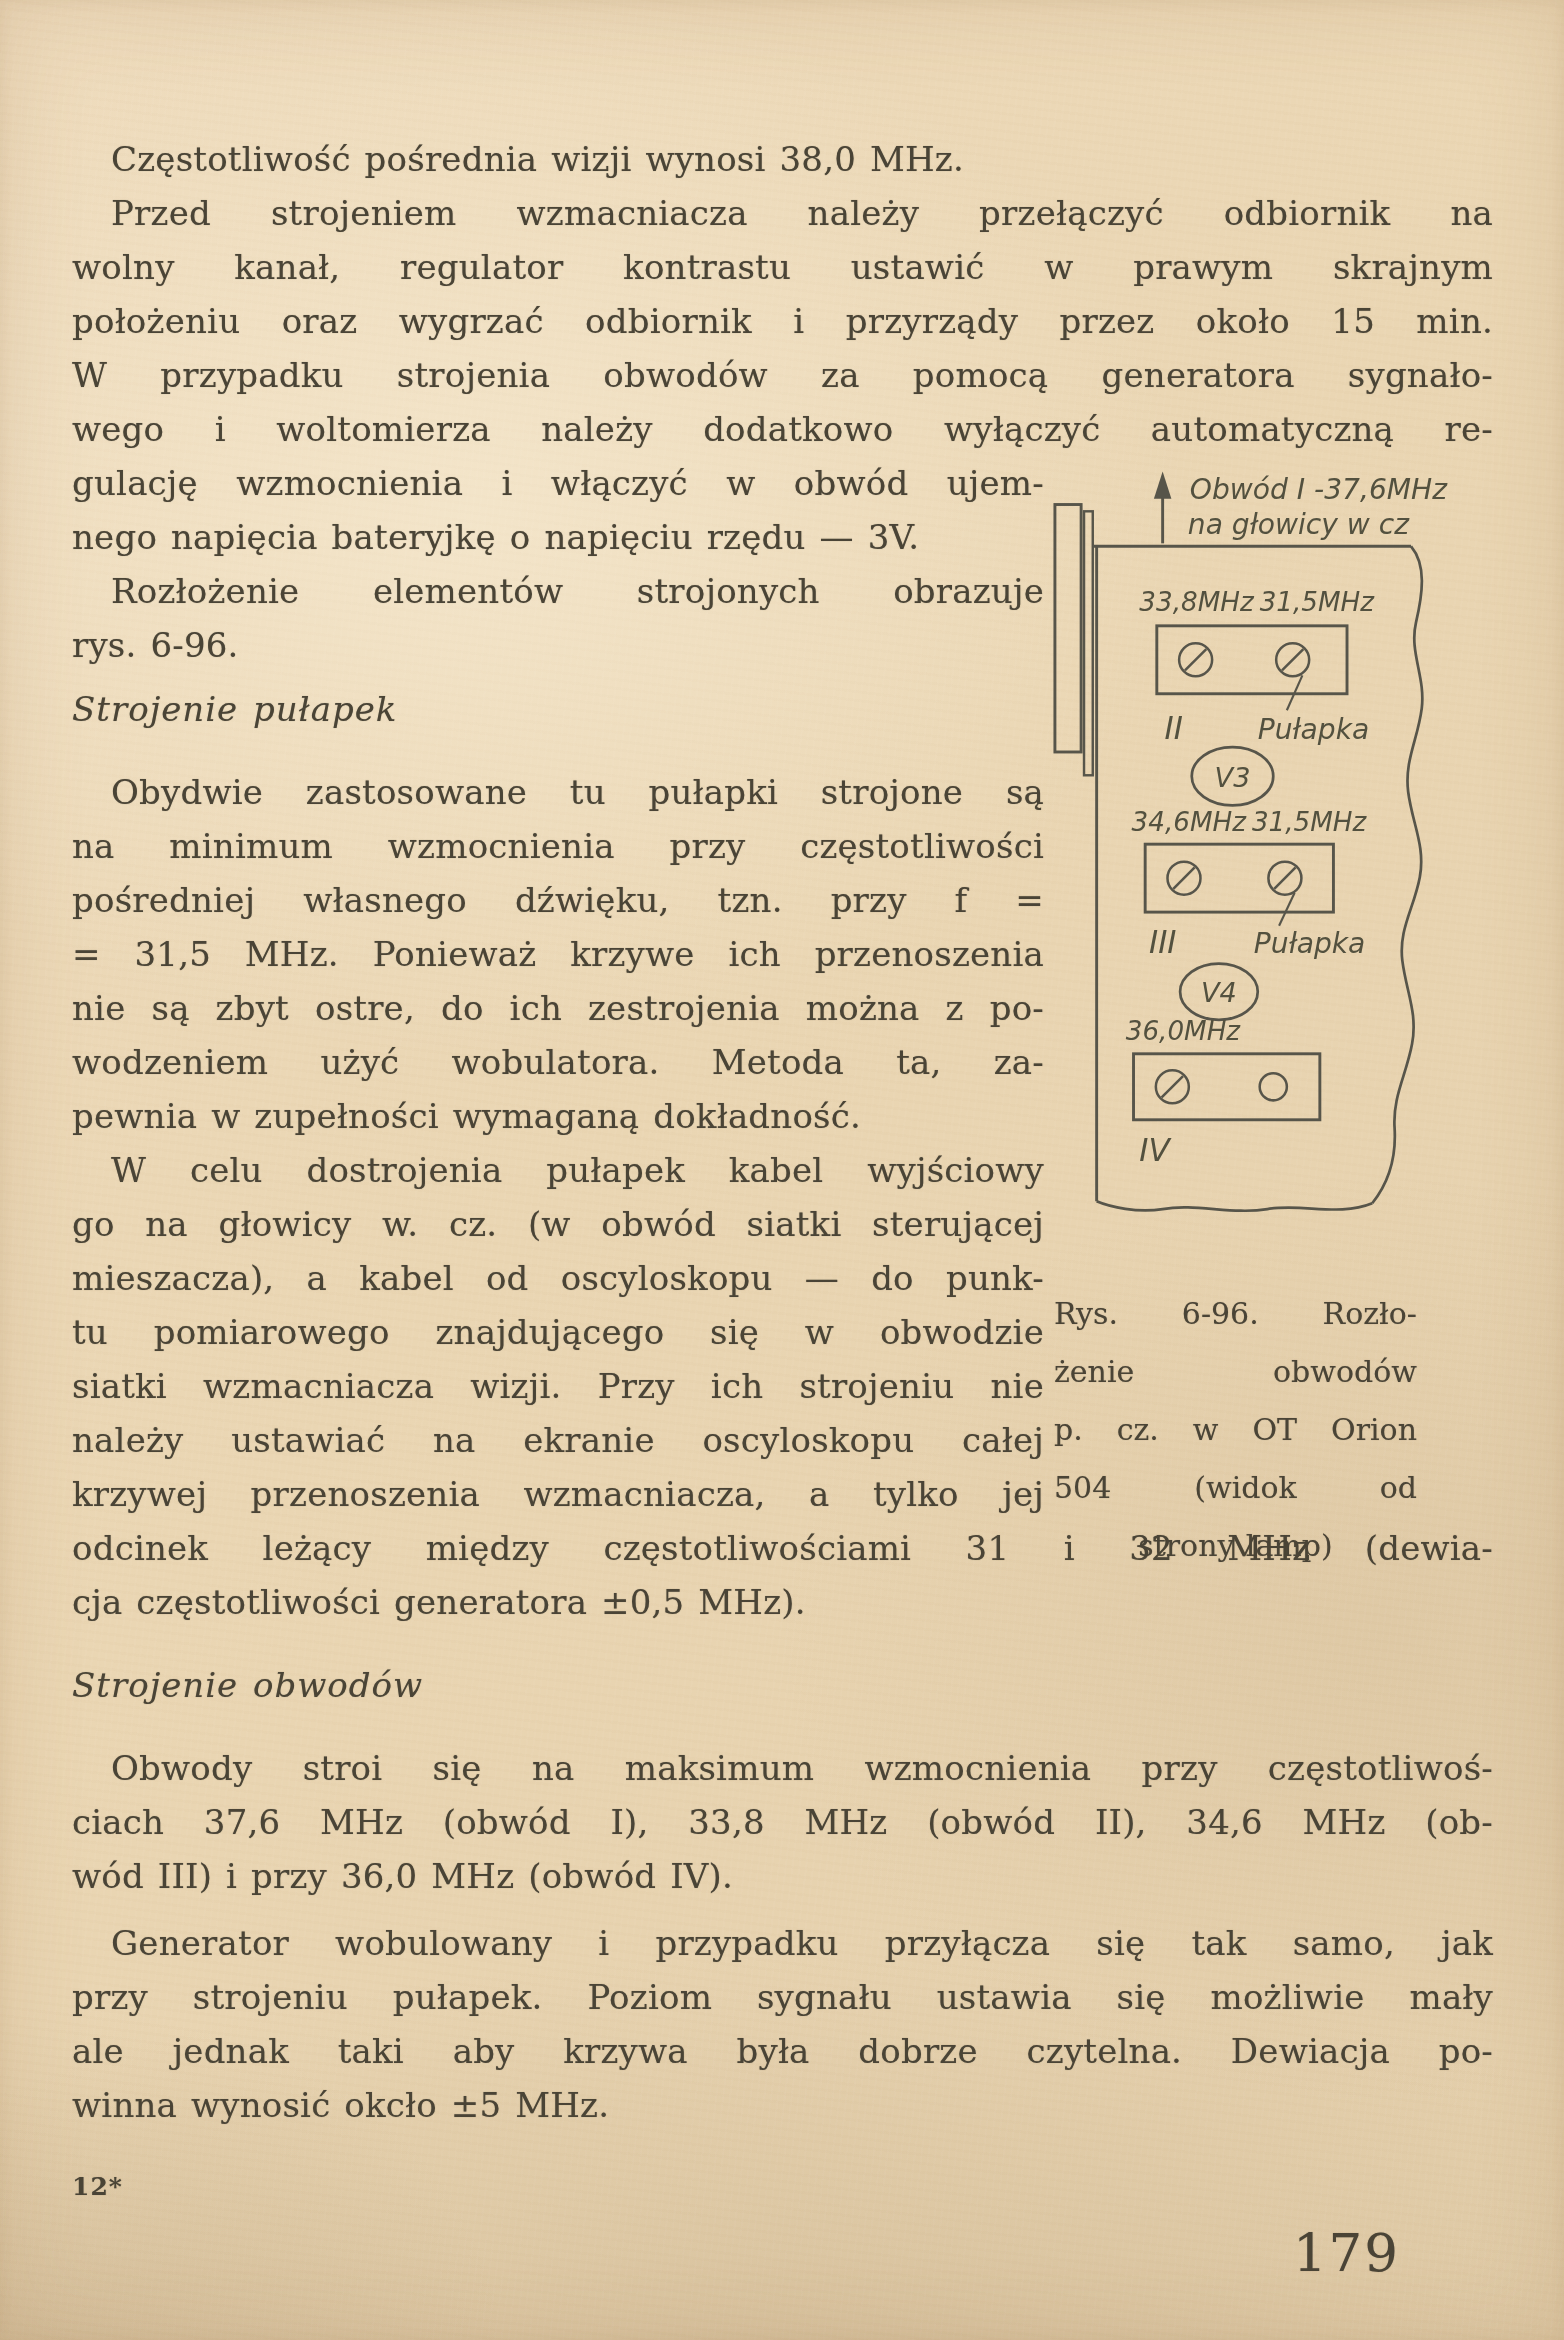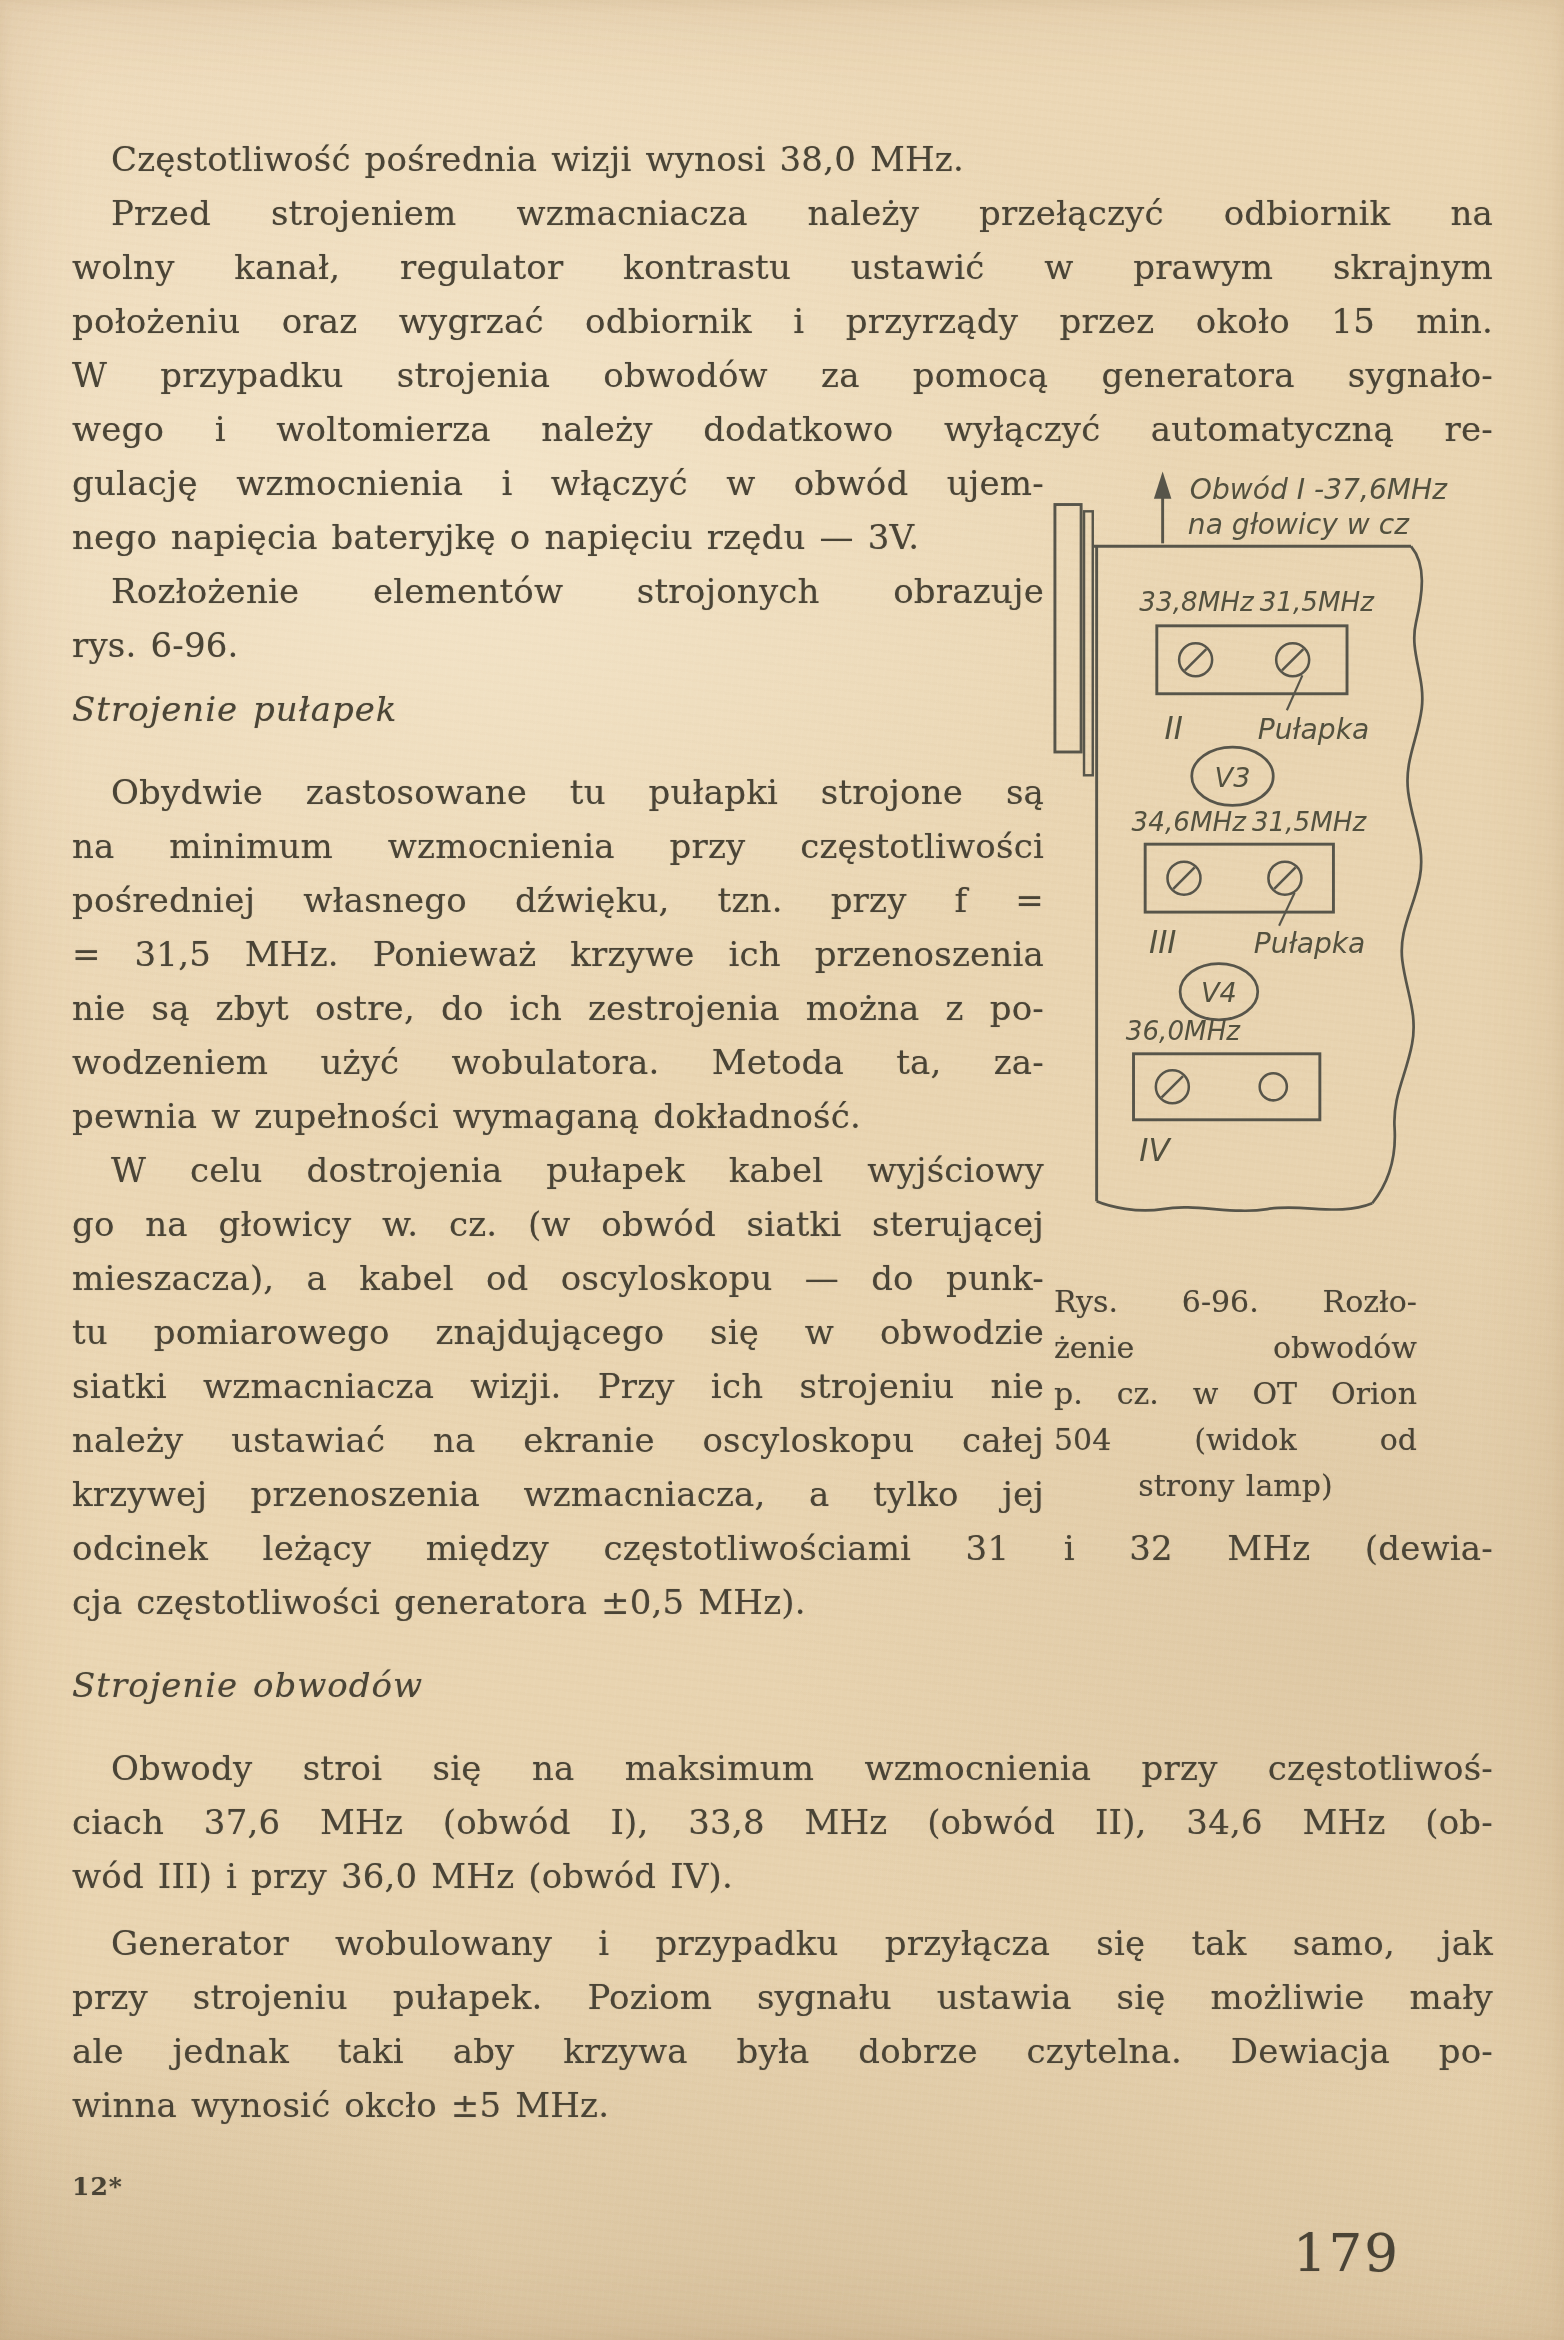--- a/index.html
+++ b/index.html
@@ -28,21 +28,21 @@
   .line.i{text-indent:39px;}
   .line.h{font-style:italic; text-align:left; text-align-last:left; letter-spacing:1px;}
   .diagram{position:absolute; left:1048px; top:456px; width:468px; height:788px; margin:0;}
   .diagram svg{display:block;}
   .fig-ink{stroke:#57554a; fill:none;}
   .fig-text{fill:#53513f; font-family:"DejaVu Sans","Liberation Sans",sans-serif; font-style:italic;}
   .caption{position:absolute; left:1054px; top:1279px; width:363px;}
   .cap-line{
     font-size:30px; line-height:46px; color:#4a4436;
     text-shadow:0 0 1px rgba(74,68,54,0.40);
-    text-align:justify; text-align-last:justify; word-spacing:1.9px;
+    text-align:justify; text-align-last:justify; word-spacing:1.9px;margin-top:12px;
   }
   .cap-line.last{text-align:center; text-align-last:center;}
   .footer-left{
     position:absolute; left:72px; top:2172px; font-size:25px; font-weight:bold;
     color:#4a4436; letter-spacing:1px; text-shadow:0 0 1px rgba(74,68,54,0.4);text-align:center;
   }
   .page-number{
     position:absolute; left:1293px; top:2222px; font-size:53px;
     color:#4a4436; letter-spacing:1.9px; text-shadow:0 0 1px rgba(74,68,54,0.4);
   }

